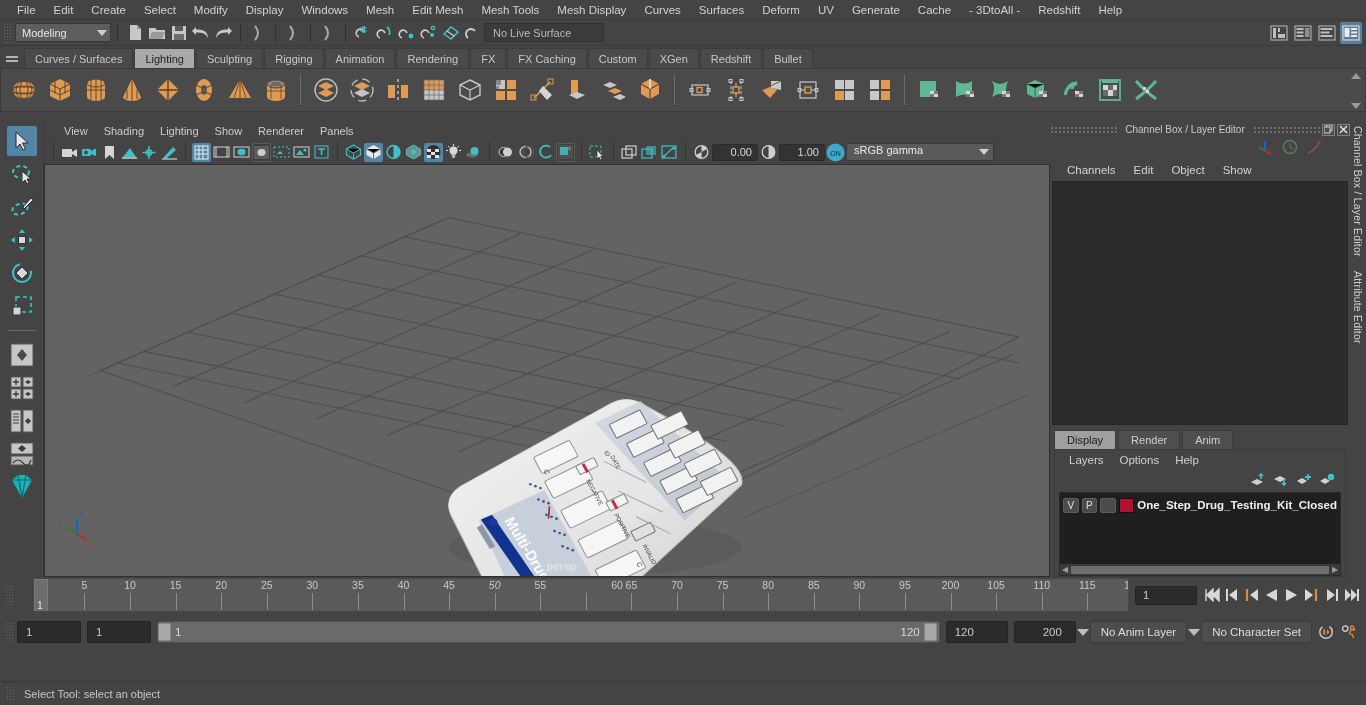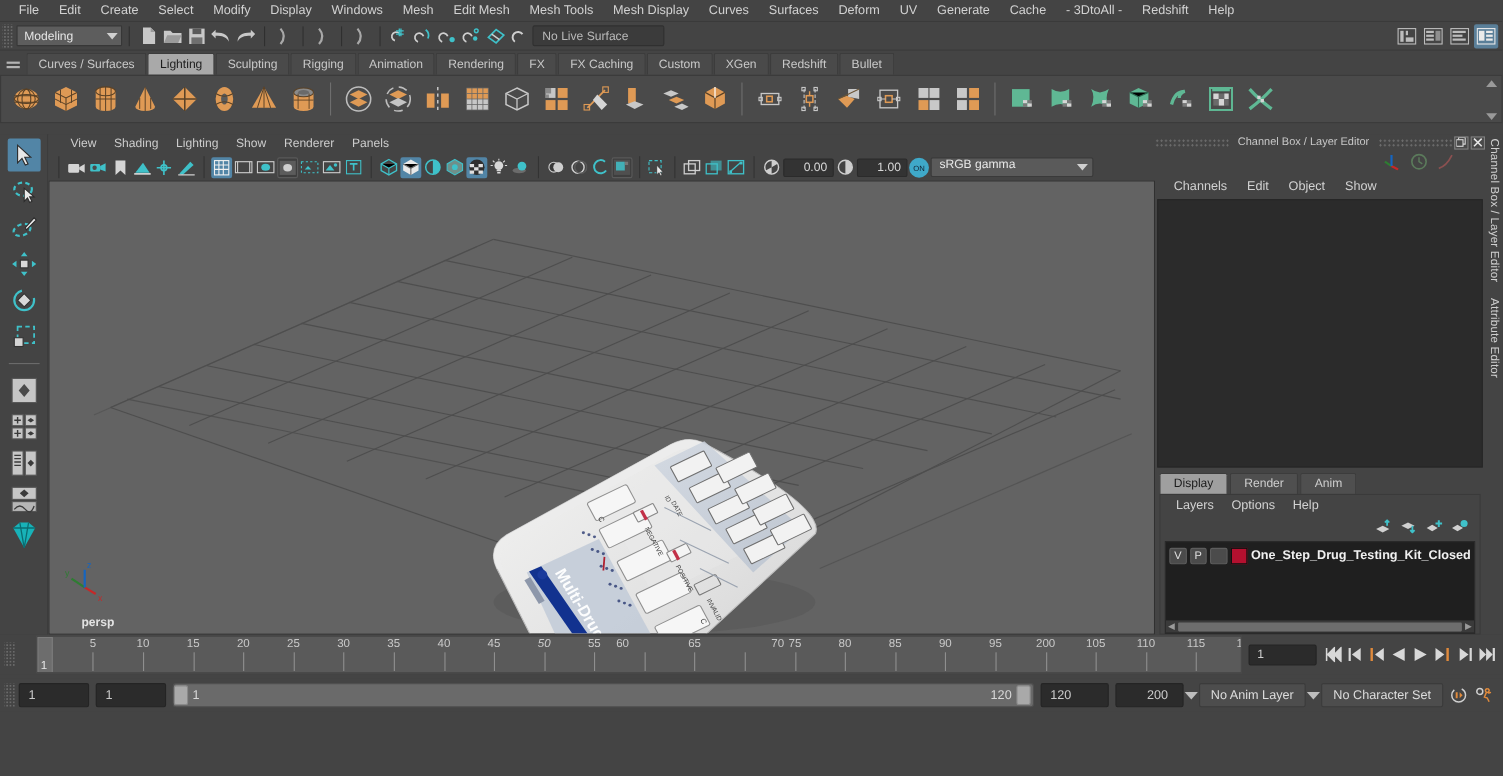--- a/index.html
+++ b/index.html
@@ -95,21 +95,21 @@
   .vpi{ width:19px;height:19px; flex:none; display:flex;align-items:center;justify-content:center; border-radius:2px;}
   .vpi.on{ background:#5285a6;}
   .vpi.box{ border:1px solid #5a5a5a; background:#3e3e3e;}
   .numfield{ width:46px;height:17px; background:#333; border:1px solid #2b2b2b; color:#d8d8d8;
     font-size:11px; display:flex;align-items:center;justify-content:flex-end; padding-right:5px; border-radius:2px;}
   .gammaSel{ width:148px;height:18px;background:#5a5a5a;border:1px solid #3a3a3a;
     display:flex;padding-left:7px;color:#e8e8e8;font-size:11px;position:relative;border-radius:2px;}
   .gammaSel .arrow{position:absolute;right:4px;top:50%;transform:translateY(-50%);
     width:0;height:0;border-left:5px solid transparent;border-right:5px solid transparent;border-top:6px solid #d0d0d0;}
   .canvas{ flex:1; position:relative; overflow:hidden; background:#636363; border:1px solid #303030;}
-  .camlabel{ position:absolute; bottom:4px; left:0; right:0; font-size:11px; color:#e2e2e2; font-weight:bold;margin-left:29px;}
+  .camlabel{ position:absolute; bottom:4px; left:0; right:0; text-align:center; font-size:11px; color:#e2e2e2; font-weight:bold;margin-left:29px;}
   .axisgiz{ position:absolute; left:10px; bottom:26px; width:46px;height:46px;}
 
   
   .rdock{ width:316px; flex:none; background:#444444; display:flex; }
   .rmain{ flex:1; display:flex; flex-direction:column; min-width:0;}
   .rtitle{ height:15px; display:flex; align-items:center; font-size:10px; color:#c8c8c8; position:relative; }
   .dots{ flex:1; height:8px; background-image:radial-gradient(#6c6c6c 1px, transparent 1px); background-size:4px 4px;}
   .rtitle .t{ padding:0 8px; white-space:nowrap;}
   .wbtn{ width:13px;height:12px;border:1px solid #808080;margin-left:2px;display:flex;align-items:center;justify-content:center;font-size:9px;color:#d8d8d8;background:#4a4a4a;}
   .rtoolrow{ height:22px; display:flex; align-items:center; justify-content:flex-end; padding-right:28px; gap:8px;}
@@ -1175,25 +1175,25 @@
         <div class="ticklbl" style="left: 323.967px;">35</div>
         <div class="tick" style="left: 369.55px;"></div>
         <div class="ticklbl" style="left: 369.55px;">40</div>
         <div class="tick" style="left: 415.133px;"></div>
         <div class="ticklbl" style="left: 415.133px;">45</div>
         <div class="tick" style="left: 460.717px;"></div>
         <div class="ticklbl" style="left: 460.717px; font-style: italic;">50</div>
         <div class="tick" style="left: 506.3px;"></div>
         <div class="ticklbl" style="left: 506.3px;">55</div>
         <div class="tick" style="left: 551.883px;"></div>
-        <div class="ticklbl" style="left: 532px; text-align: right;">60</div>
+        <div class="ticklbl" style="left: 583px; text-align: right;">60</div>
         <div class="tick" style="left: 597.467px;"></div>
         <div class="ticklbl" style="left: 597.467px;">65</div>
         <div class="tick" style="left: 643.05px;"></div>
-        <div class="ticklbl" style="left: 643.05px; margin-left: 30px;">70</div>
+        <div class="ticklbl" style="left: 643.05px;">70</div>
         <div class="tick" style="left: 688.633px;"></div>
         <div class="ticklbl" style="left: 688.633px;">75</div>
         <div class="tick" style="left: 734.217px;"></div>
         <div class="ticklbl" style="left: 734.217px;">80</div>
         <div class="tick" style="left: 779.8px;"></div>
         <div class="ticklbl" style="left: 779.8px;">85</div>
         <div class="tick" style="left: 825.383px;"></div>
         <div class="ticklbl" style="left: 825.383px;">90</div>
         <div class="tick" style="left: 870.967px;"></div>
         <div class="ticklbl" style="left: 870.967px;">95</div>
@@ -1285,14 +1285,18 @@
     </div>
     <div class="pb" style="margin-right:8px;">
       <svg width="20" height="18" viewBox="0 0 20 18">
           <circle cx="5" cy="5" r="3.2" fill="none" stroke="#cfcfcf" stroke-width="1.6"></circle>
           <path d="M13 2 a2 2 0 1 0 .1 0 M12 6 l-2 5 3 1 2 4 M14 7 l3 -1" stroke="#e08a3c" stroke-width="1.6" fill="none"></path>
         </svg>
     </div>
   </div>
 
 
+  <div class="statusbar">
+    <div class="sbgrip"></div>
+    <div class="txt" style="padding-left:10px;">Select Tool: select an object</div>
+  </div>
 
 </div>
 
 </body></html>

